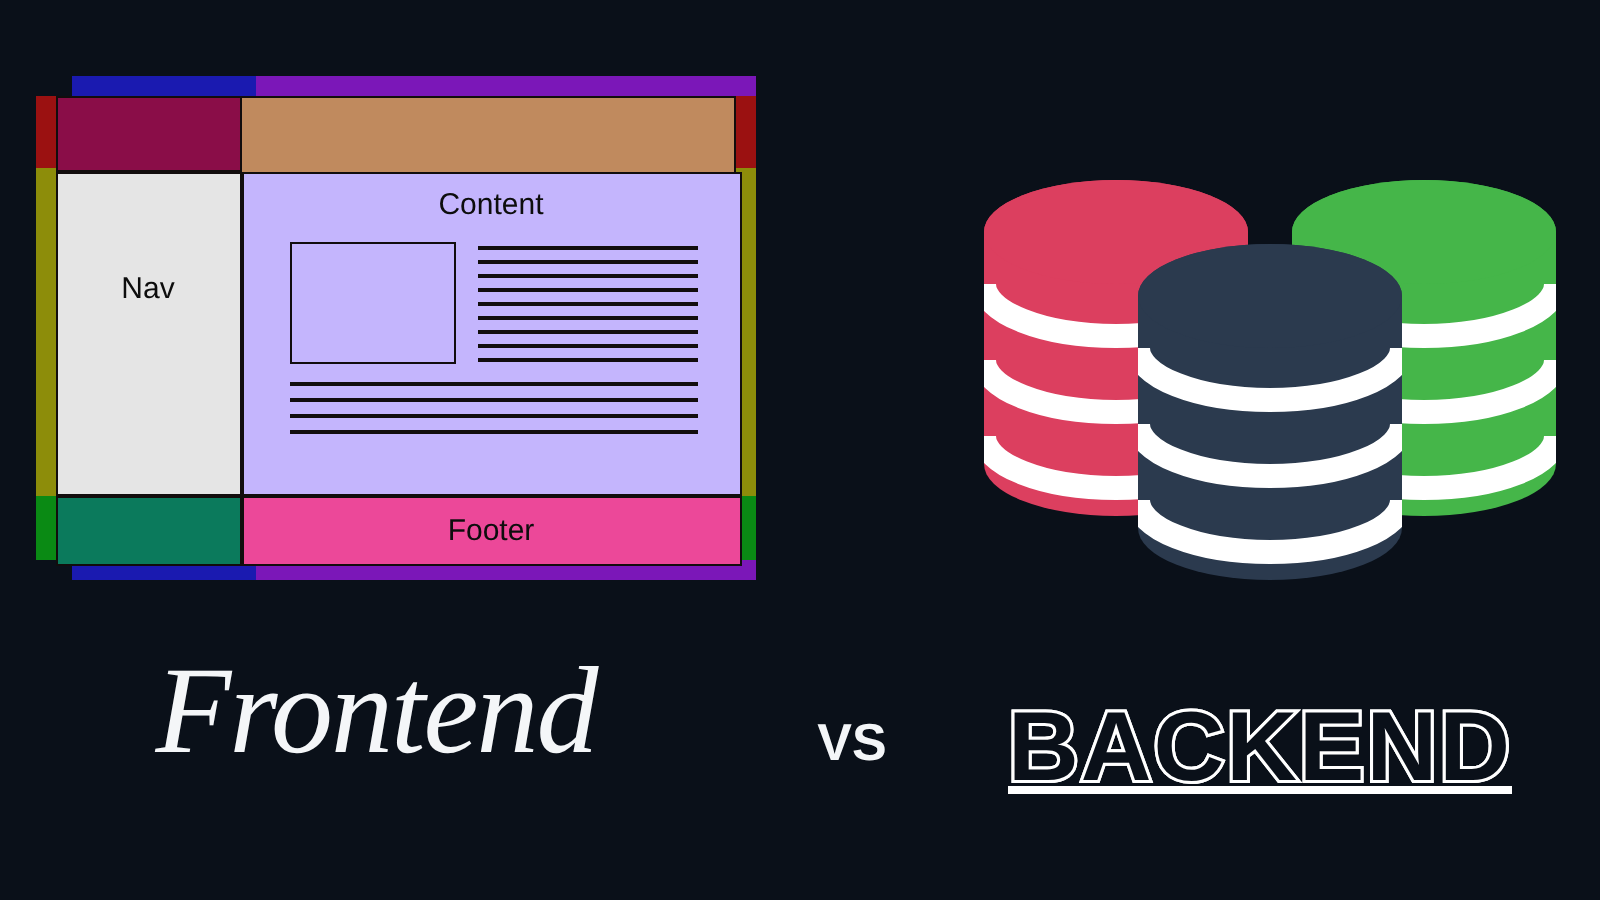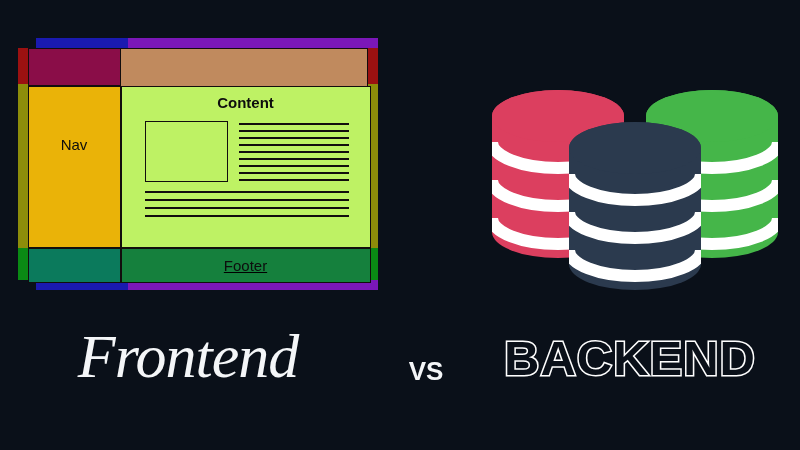--- a/index.html
+++ b/index.html
@@ -80,26 +80,27 @@
     font-family:Liberation Serif, serif; font-style:italic; font-weight:400;
     font-size:62px; color:#f4f6f8; line-height:1.25;
     letter-spacing:-1px;
   }
   #vs-text {
     position:absolute; left:396px; top:38px; width:60px; text-align:center;
     font-family:"Liberation Sans", sans-serif; font-weight:bold;
     font-size:26px; color:#f4f6f8; letter-spacing:0px;
   }
   #backend-text {
-    position:absolute; left:470px; top:12px; width:320px; text-align:center;
+    position:absolute; left:470px; top:28px; width:320px; text-align:center;
     font-family:"Liberation Sans", sans-serif; font-weight:bold;
     font-size:49px; color:#0a1019; letter-spacing:1px;
     -webkit-text-stroke:3px #ffffff;
     paint-order:stroke fill;
     text-shadow: 0 0 0 #fff;
+    text-decoration: underline;
   }
 </style>
 </head>
 <body style="background: rgb(10, 16, 25);">
 
 <div id="wireframe">
 
   <div class="strip strip-top-blue" style="background: rgb(26, 26, 176);"></div>
   <div class="strip strip-top-purple" style="background: rgb(123, 23, 184);"></div>
   <div class="strip strip-bot-blue" style="background: rgb(26, 26, 176);"></div>
@@ -109,25 +110,25 @@
   <div class="strip strip-l-olive" style="background: rgb(141, 141, 10);"></div>
   <div class="strip strip-l-green" style="background: rgb(10, 138, 20);"></div>
   <div class="strip strip-r-red" style="background: rgb(155, 17, 17);"></div>
   <div class="strip strip-r-olive" style="background: rgb(141, 141, 10);"></div>
   <div class="strip strip-r-green" style="background: rgb(10, 138, 20);"></div>
 
   <div id="page-frame" style="background: rgb(192, 138, 94);">
 
     <div class="region hdr-left" style="background: rgb(138, 13, 72);"></div>
 
-    <div class="region nav-col" style="background: #eab308;">
+    <div class="region nav-col" style="background: #e5e5e5;">
       <span class="region-label">Nav</span>
     </div>
 
-    <div class="region content-col" style="background: #bef264; font-weight: bold;">
+    <div class="region content-col" style="background: #c4b5fd;">
       <div id="content-inner">
         <div id="content-title">Content</div>
         <div id="img-placeholder"></div>
         <div id="lines-right">
             <div class="tline"></div>
             <div class="tline"></div>
             <div class="tline"></div>
             <div class="tline"></div>
             <div class="tline"></div>
             <div class="tline"></div>
@@ -138,21 +139,21 @@
         <div id="lines-bottom">
             <div class="tline"></div>
             <div class="tline"></div>
             <div class="tline"></div>
             <div class="tline"></div>
           </div>
       </div>
     </div>
 
     <div class="region ftr-left" style="background: rgb(11, 122, 92);"></div>
-    <div class="region ftr-main" style="background: #15803d; text-decoration: underline;">
+    <div class="region ftr-main" style="background: #ec4899;">
       <span class="region-label">Footer</span>
     </div>
 
   </div>
 </div>
 
 <div id="databases">
   <svg width="330" height="215" viewBox="0 0 330 215" xmlns="http://www.w3.org/2000/svg">
     <defs>
       <clipPath id="clipPink">

